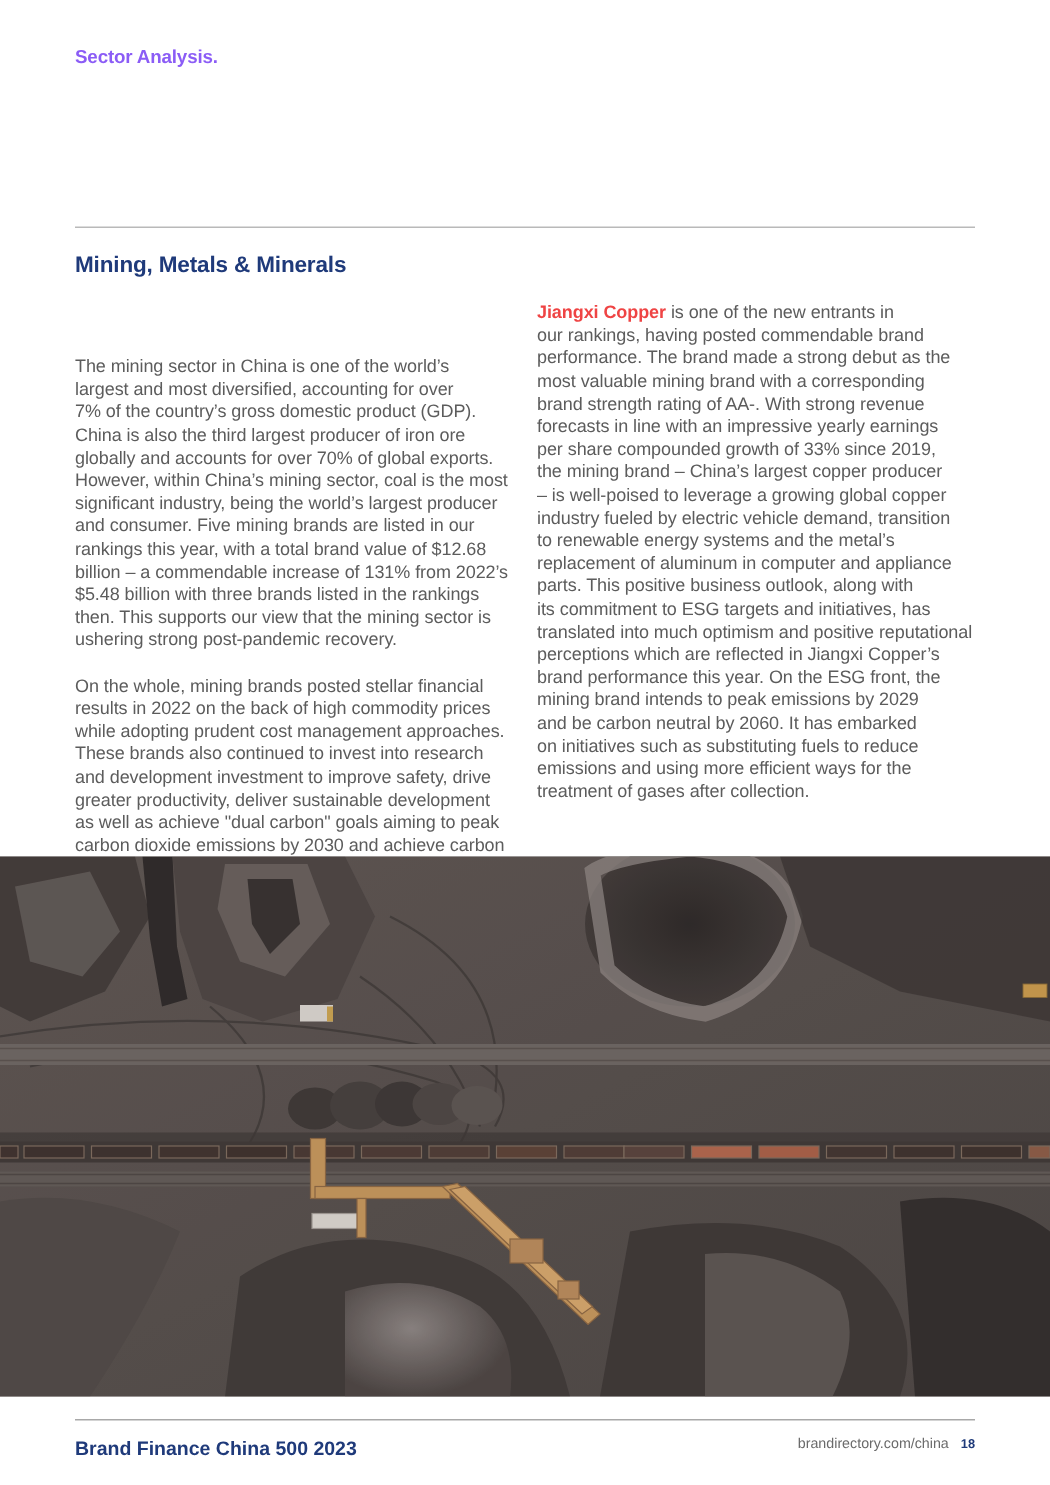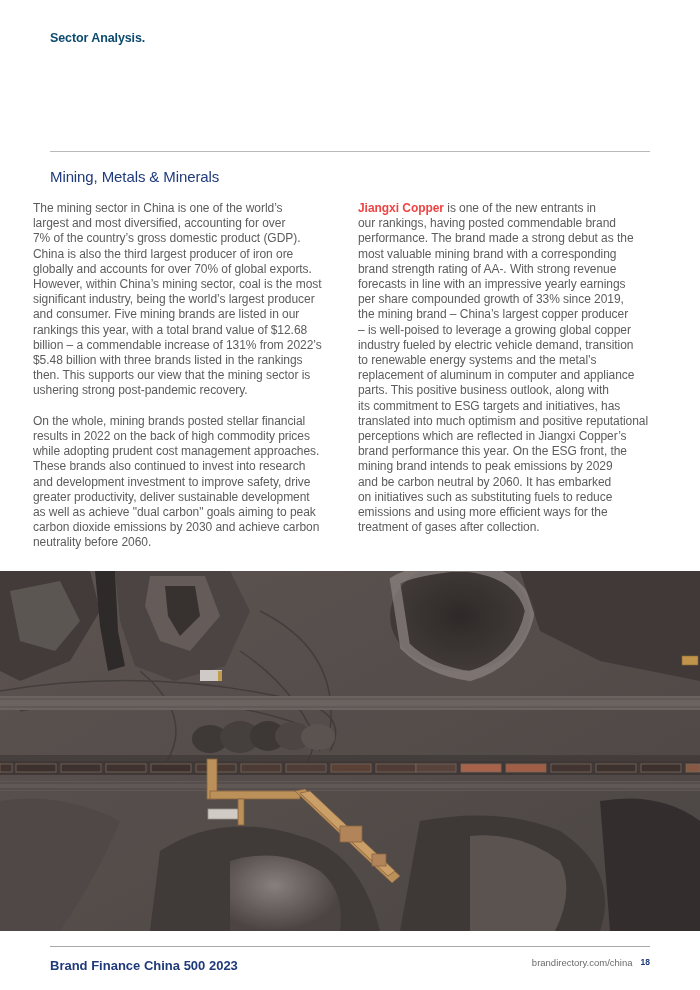--- a/index.html
+++ b/index.html
@@ -13,50 +13,50 @@
       position: relative;
       font-family: "Liberation Sans", "DejaVu Sans", sans-serif;
       color: #5a5a5a;
     }
     .section-label {
       position: absolute;
       left: 50px;
       top: 31px;
       font-size: 12.5px;
       font-weight: bold;
-      color: #0c4a6e;
+      color: #8b5cf6;
       letter-spacing: -0.1px;
     }
     .divider {
       position: absolute;
       left: 50px;
       width: 600px;
       height: 1px;
       background: #b9b9b9;
     }
     .divider.top { top: 151px; }
     .divider.bottom { top: 946px; background: #a8a8a8; }
     .title {
       position: absolute;
       left: 50px;
       top: 168px;
       font-size: 15px;
-      font-weight: normal;
+      font-weight: bold;
       color: #1f3a7a;
       letter-spacing: -0.1px;
     }
     .col {
       position: absolute;
       top: 201px;
       font-size: 12px;
       line-height: 15.2px;
       color: #5c5c5c;
       letter-spacing: -0.05px;
     }
-    .col.left { left: 33px; width: 292px; }
+    .col.left { left: 50px; width: 292px; margin-top: 36px; }
     .col.right { left: 358px; width: 296px; }
     .col p { margin: 0; white-space: pre-line; }
     .col p + p { margin-top: 15.2px; }
     .col .lead { font-weight: bold; color: #ef4444; }
 
     .photo {
       position: absolute;
       left: 0;
       top: 571px;
       width: 700px;

